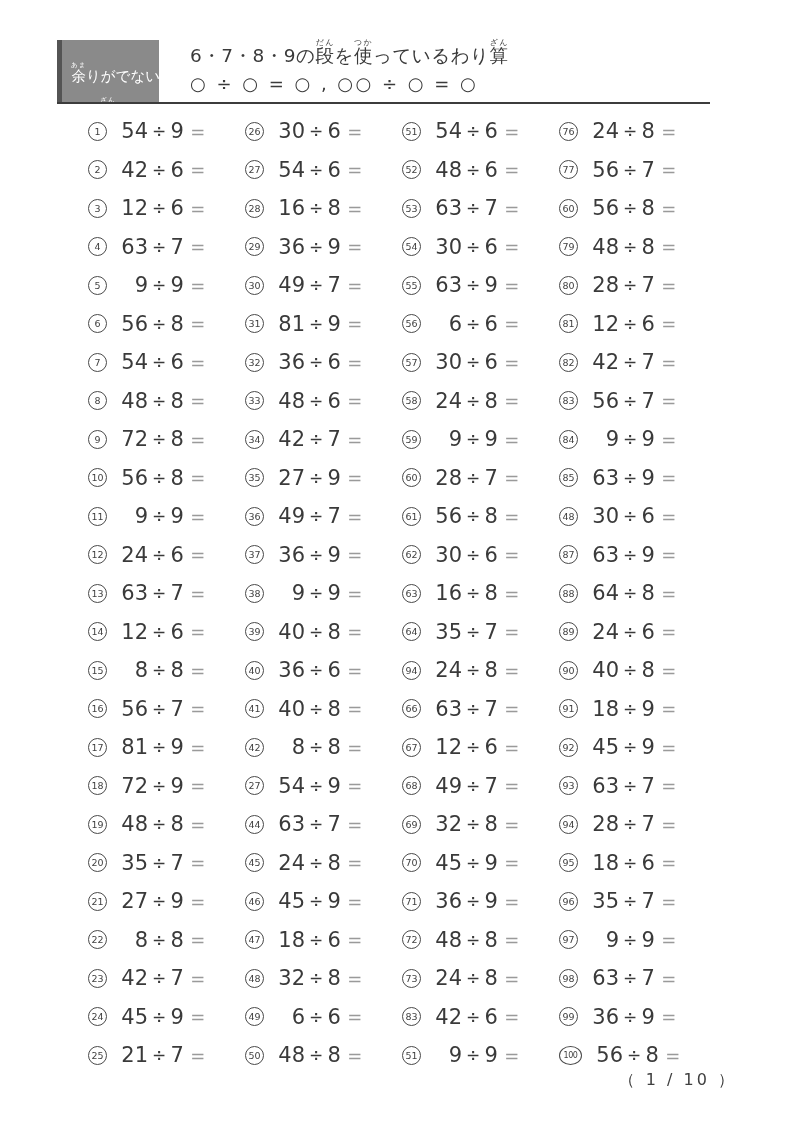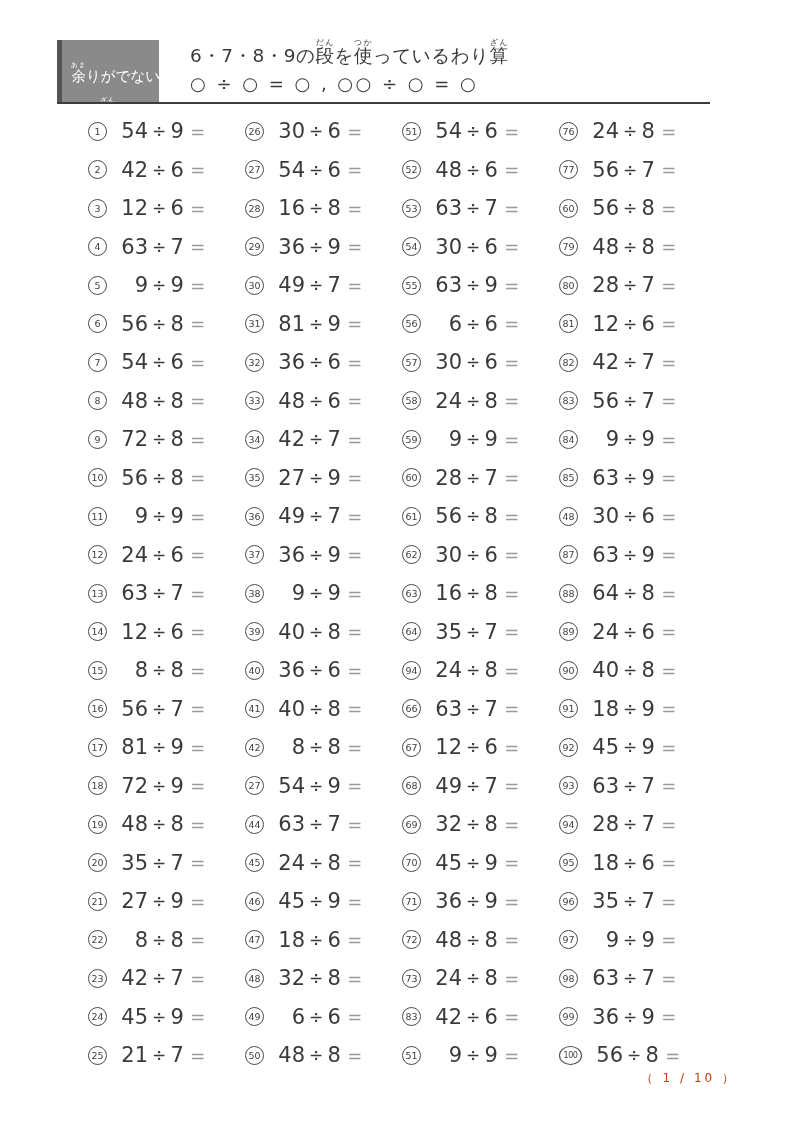--- a/index.html
+++ b/index.html
@@ -37,21 +37,21 @@
   }
   .pnum.wide { width:23px; font-size:8px; letter-spacing:-0.5px; }
   .dividend { width:30px; text-align:right; font-size:21px; margin-left:11px; white-space:nowrap; }
   .op { font-size:17px; margin:0 4px; color:var(--ink,#3a3a3a); }
   .divisor { width:14px; text-align:center; font-size:21px; }
   .eq { font-size:18px; margin-left:6px; color:var(--equals-gray,#9a9a9a); }
 
   
   .footer {
     position:absolute; right:57px; top:1070px;
-    font-size:12px; letter-spacing:3px; color:#c2410c;
+    font-size:16px; letter-spacing:3px; color:#404040;
   }
 </style>
 </head>
 <body>
 
 <div class="page">
 
   <div class="badge">
     <div class="badge-accent"></div>
     <div class="bline bline1"><ruby>余<rt>あま</rt></ruby>りがでない</div>

